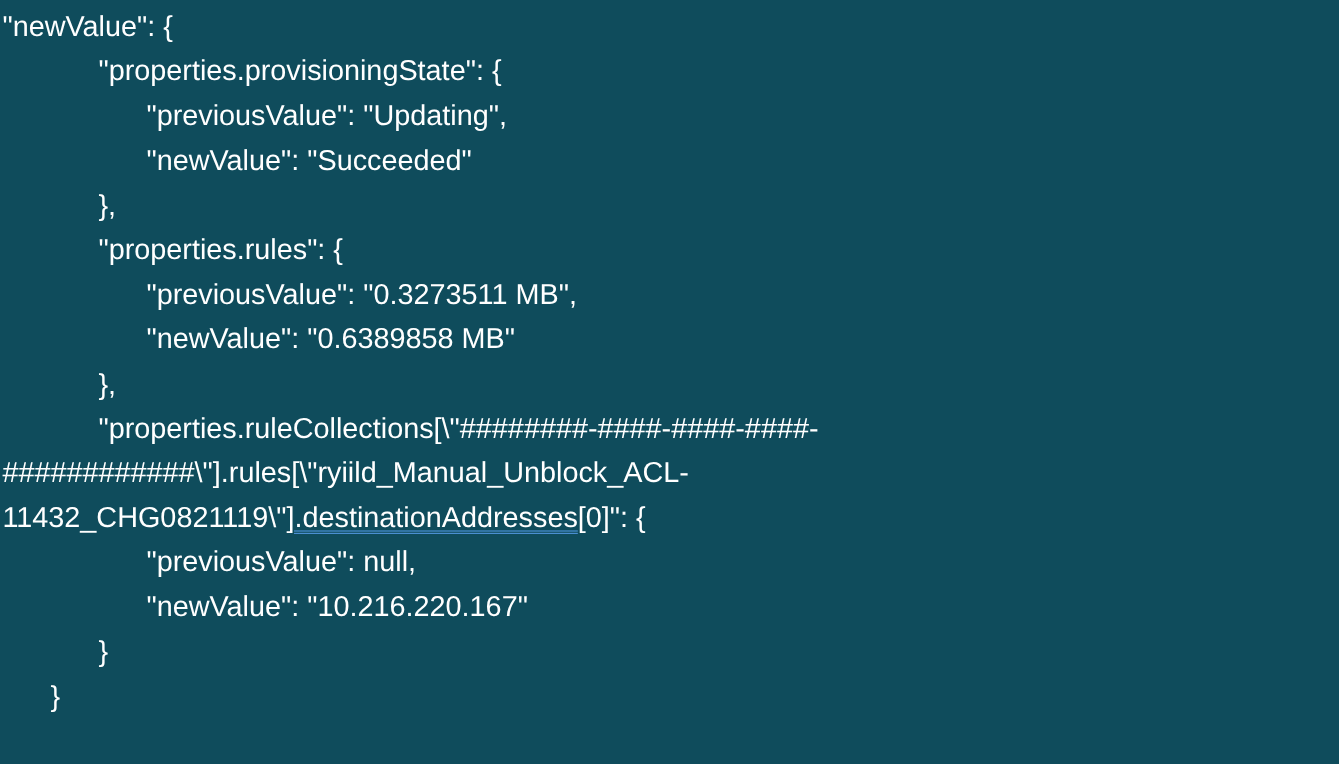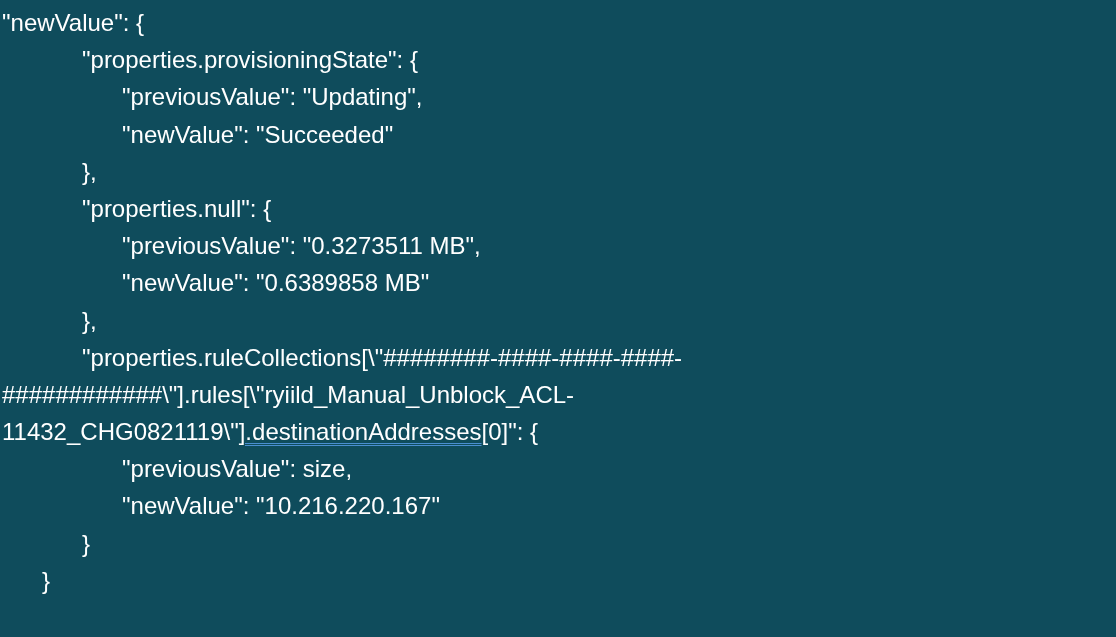--- a/index.html
+++ b/index.html
@@ -41,35 +41,35 @@
   <div class="line">"<span>newValue</span>": {</div>
 
   <div class="line in2">"<span class="spellerr">properties.provisioningState</span>": {</div>
 
   <div class="line in3">"<span class="spellerr">previousValue</span>": "<span>Updating</span>",</div>
 
   <div class="line in3">"<span class="spellerr">newValue</span>": "<span>Succeeded</span>"</div>
 
   <div class="line in2">},</div>
 
-  <div class="line in2">"<span class="spellerr">properties.null</span>": {</div>
+  <div class="line in2">"<span class="spellerr">properties.rules</span>": {</div>
 
   <div class="line in3">"<span class="spellerr">previousValue</span>": "<span>0.3273511 MB</span>",</div>
 
   <div class="line in3">"<span class="spellerr">newValue</span>": "<span>0.6389858 MB</span>"</div>
 
   <div class="line in2">},</div>
 
   <div class="line in2">"<span class="spellerr">properties.ruleCollections</span><span>[\"########-####-####-####-</span></div>
 
   <div class="line"><span>############\"].rules[\"ryiild_Manual_Unblock_ACL-</span></div>
 
   <div class="line"><span>11432_CHG0821119\"</span><span class="grammarerr">].destinationAddresses</span><span>[0]</span>": {</div>
 
-  <div class="line in3">"<span class="spellerr">previousValue</span>": <span>size</span>,</div>
+  <div class="line in3">"<span class="spellerr">previousValue</span>": <span>null</span>,</div>
 
   <div class="line in3">"<span class="spellerr">newValue</span>": "<span>10.216.220.167</span>"</div>
 
   <div class="line in2">}</div>
 
   <div class="line in1">}</div>
 
 </div>
 
 </body></html>

